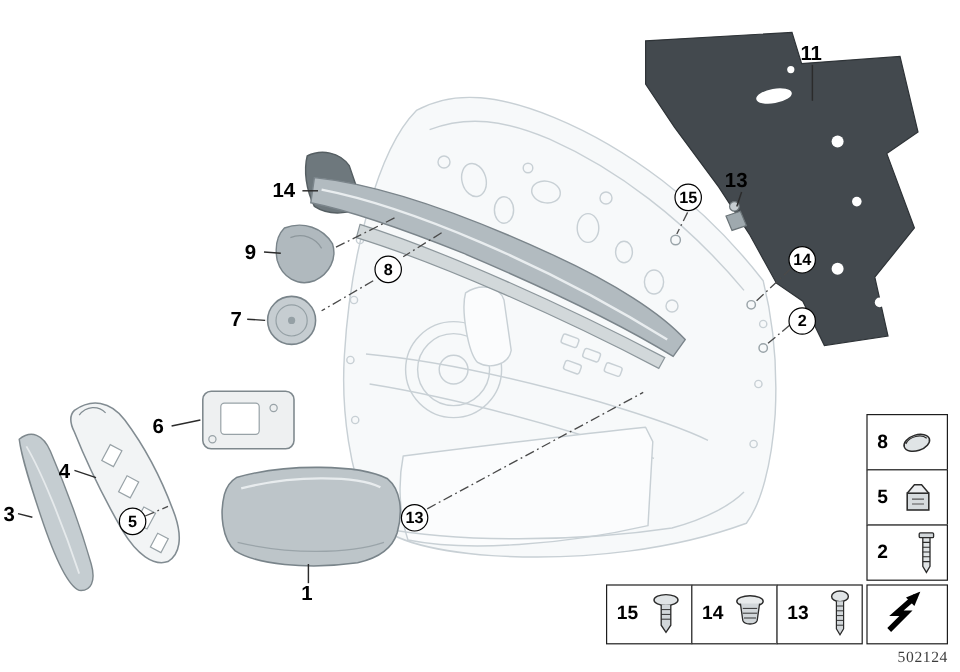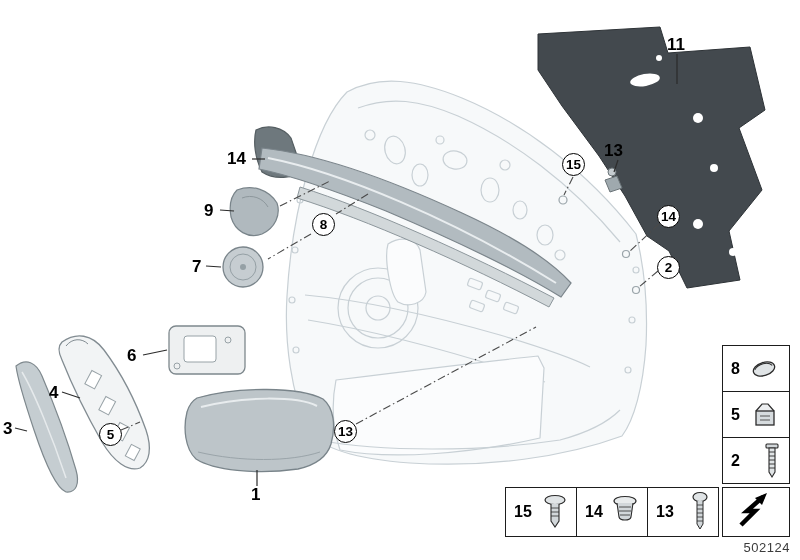--- a/index.html
+++ b/index.html
@@ -12,21 +12,21 @@
     background:#fff; display:flex; align-items:center; justify-content:center;
     font-size:13.5px;
   }
   .lg-box {
     position:absolute; border:1.6px solid #1d1d1d; background:#fff;
     display:flex; align-items:center; justify-content:space-between;
     padding:4px 8px;
   }
   .lg-box.arrow-box { justify-content:center; }
   .lg-num { font-weight:bold; font-size:16px; color:#000; }
-  .dwg-no { position:absolute; font-size:13px; color:#3c3c3c; letter-spacing:0.5px; }
+  .dwg-no { position:absolute; font-size:13px; color:#3c3c3c; letter-spacing:0.5px;font-family:Liberation Serif, serif; }
 </style>
 </head>
 <body>
 
 <div class="stage">
 
   <svg class="art" width="800" height="560" viewBox="0 0 800 560">
 
     <g stroke="#c8d0d5" fill="none" stroke-width="1.2" stroke-linejoin="round">
       <path d="M347,92 C380,74 418,80 462,98 C520,122 585,168 636,234 C644,266 648,305 646,345 C643,388 634,420 622,436 C565,457 488,468 410,463 C355,459 322,449 308,431 C292,394 284,344 287,296 C292,212 315,124 347,92 Z" fill="#f7f9fa"></path>

